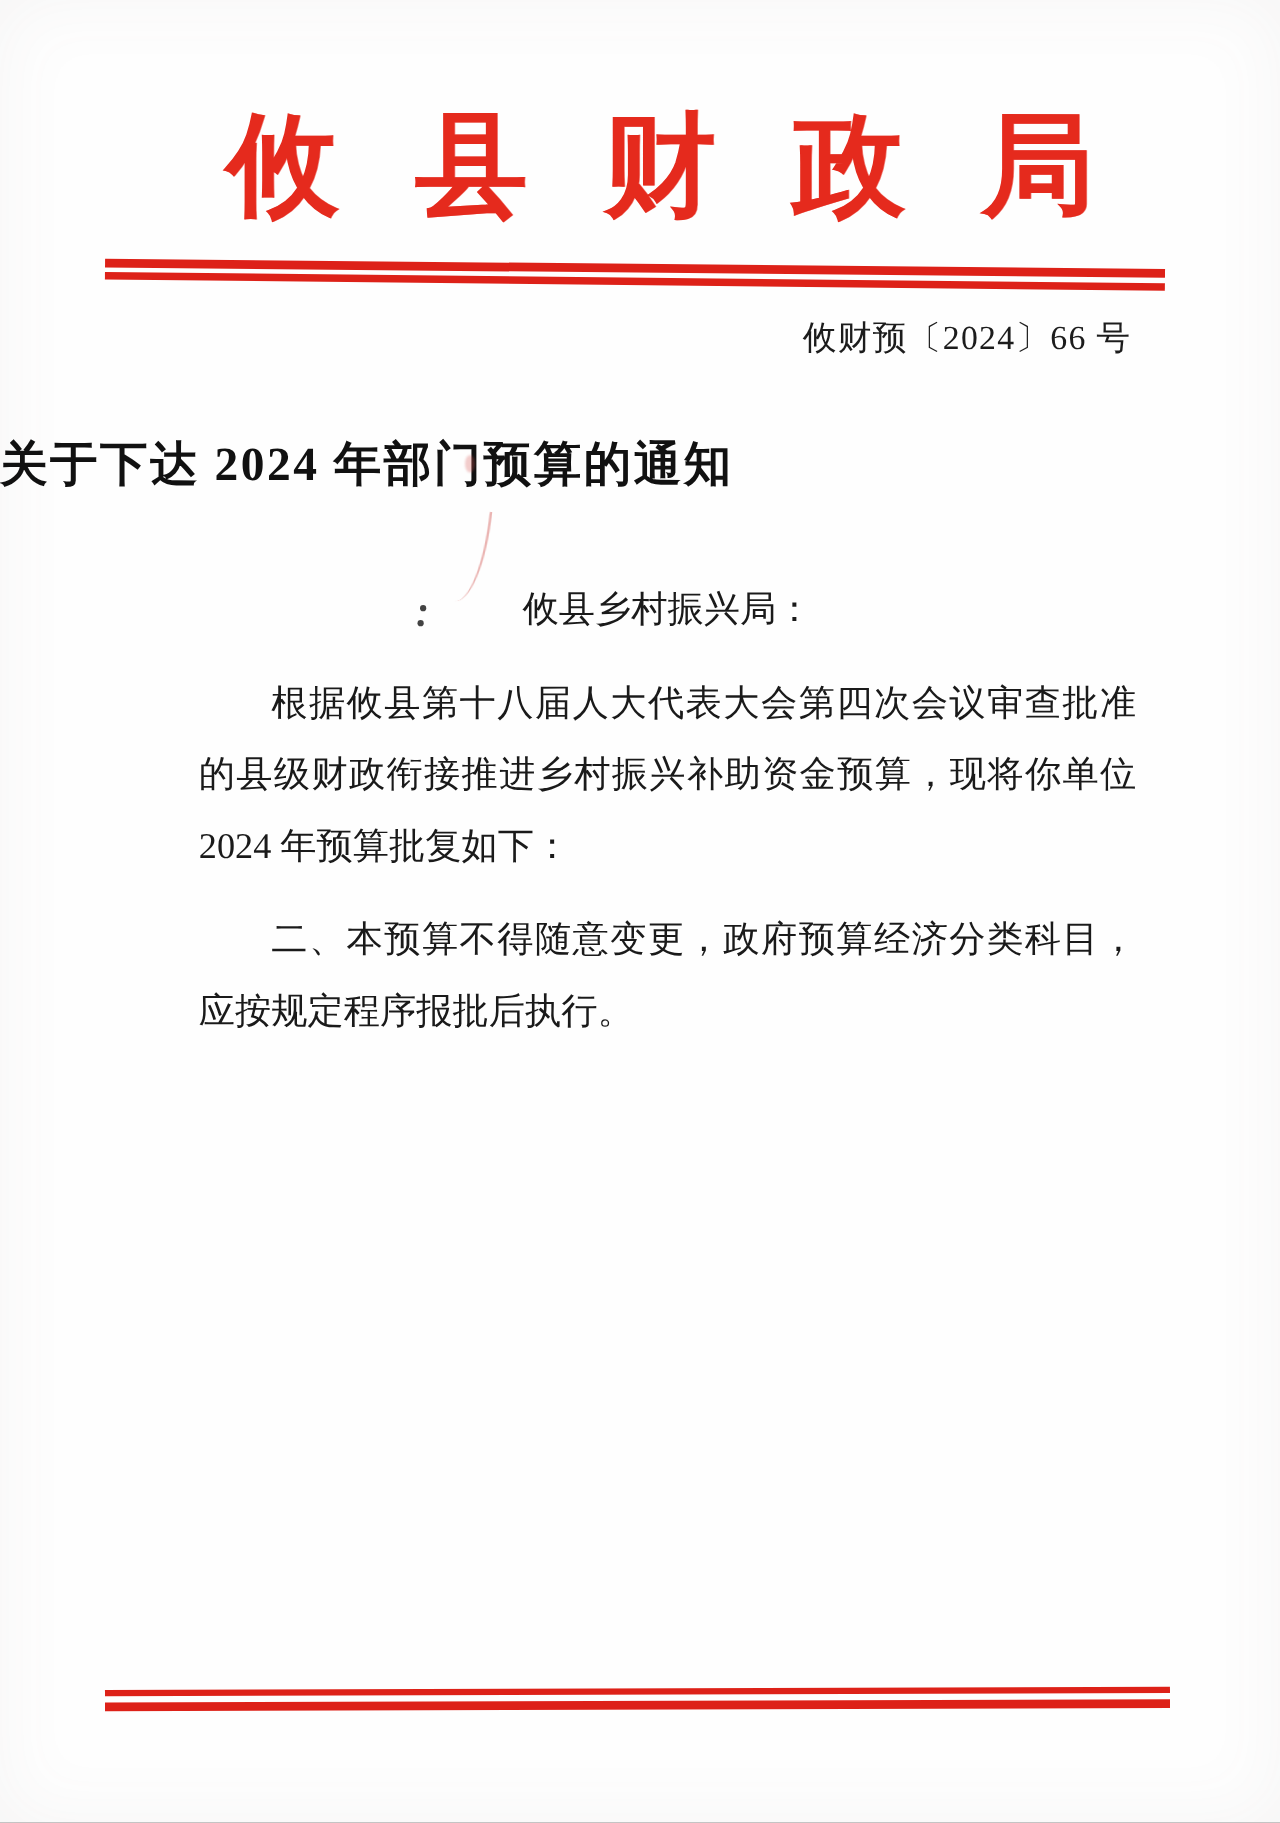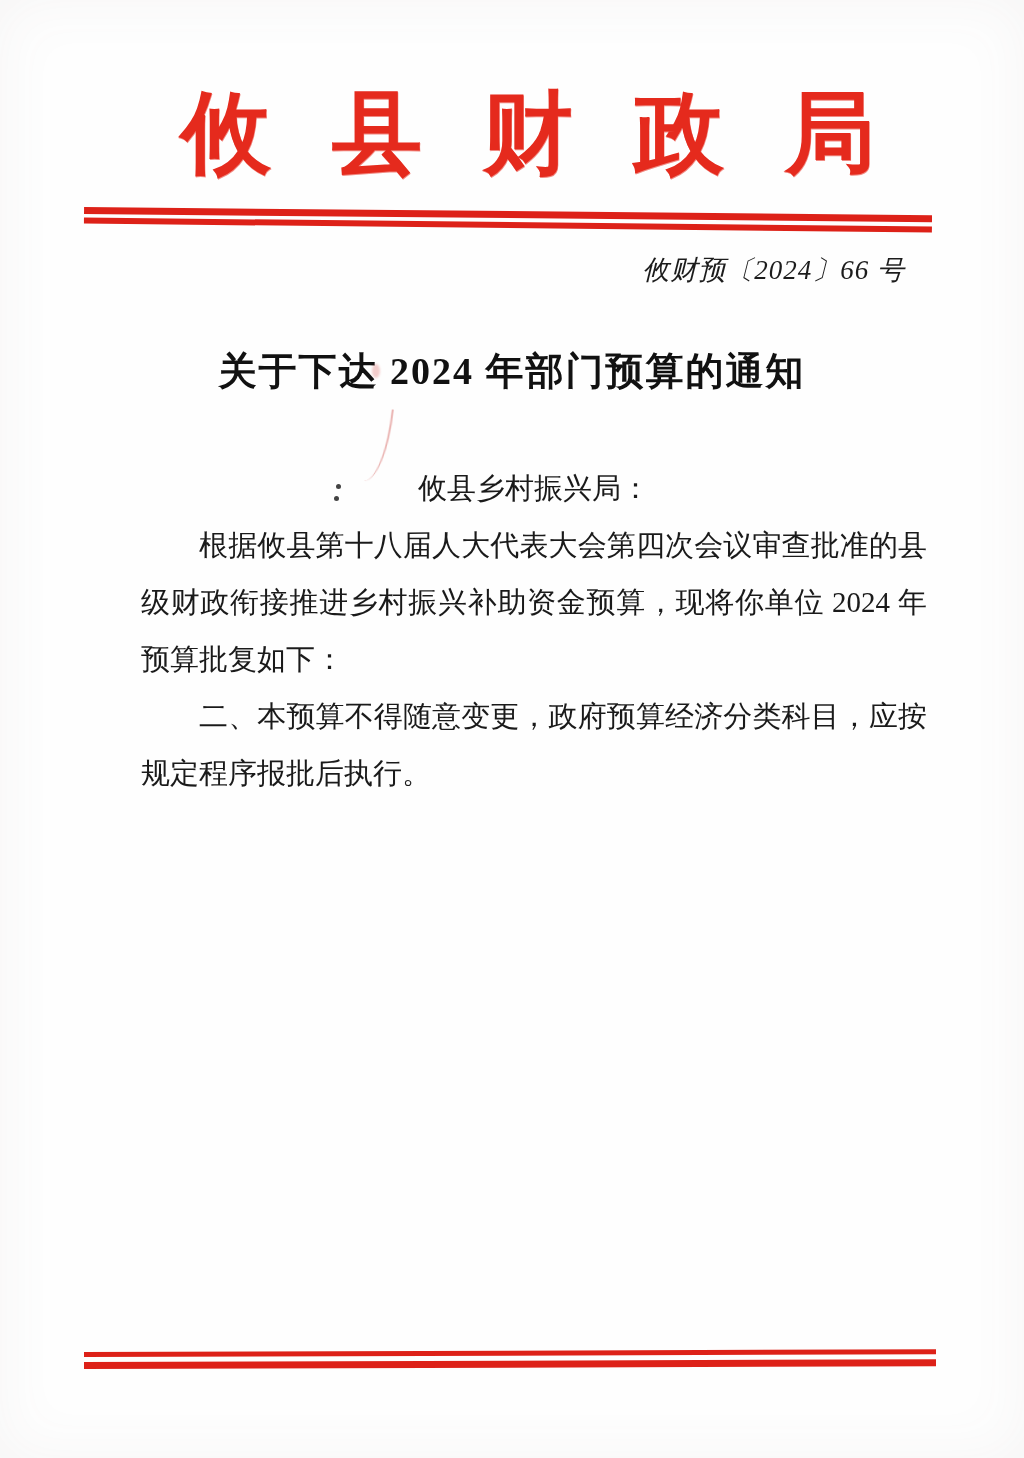--- a/index.html
+++ b/index.html
@@ -60,31 +60,29 @@
   .red-rule.bottom .rule-line-a { height: 5px; }
   .red-rule.bottom .rule-line-b { height: 7px; margin-top: 5px; }
 
   .doc-number {
     position: absolute;
     top: 252px;
     right: 119px;
     font-size: 27px;
     letter-spacing: 1px;
     white-space: nowrap;
-    font-style: italic;
   }
 
   
   .doc-title {
     position: absolute;
     top: 346px;
     left: 0;
     width: 100%;
     margin: 0;
-    text-align: center;
     font-size: 38px;
     font-weight: bold;
     letter-spacing: 2px;
     color: #111;
   }
 
   
   .doc-body {
     position: absolute;
     top: 460px;
@@ -93,21 +91,21 @@
     font-size: 29px;
     line-height: 57px;
     text-align: justify;
     text-justify: inter-character;
     color: #1a1a1a;
   }
   .salutation {
     text-align: center;
   }
   .doc-body p {
-    margin: 0;
+    margin: 18px;
     text-indent: 2em;
   }
 
   
   .artifact { position: absolute; pointer-events: none; }
   .red-streak {
     top: 408px;
     left: 362px;
     width: 26px;
     height: 74px;

